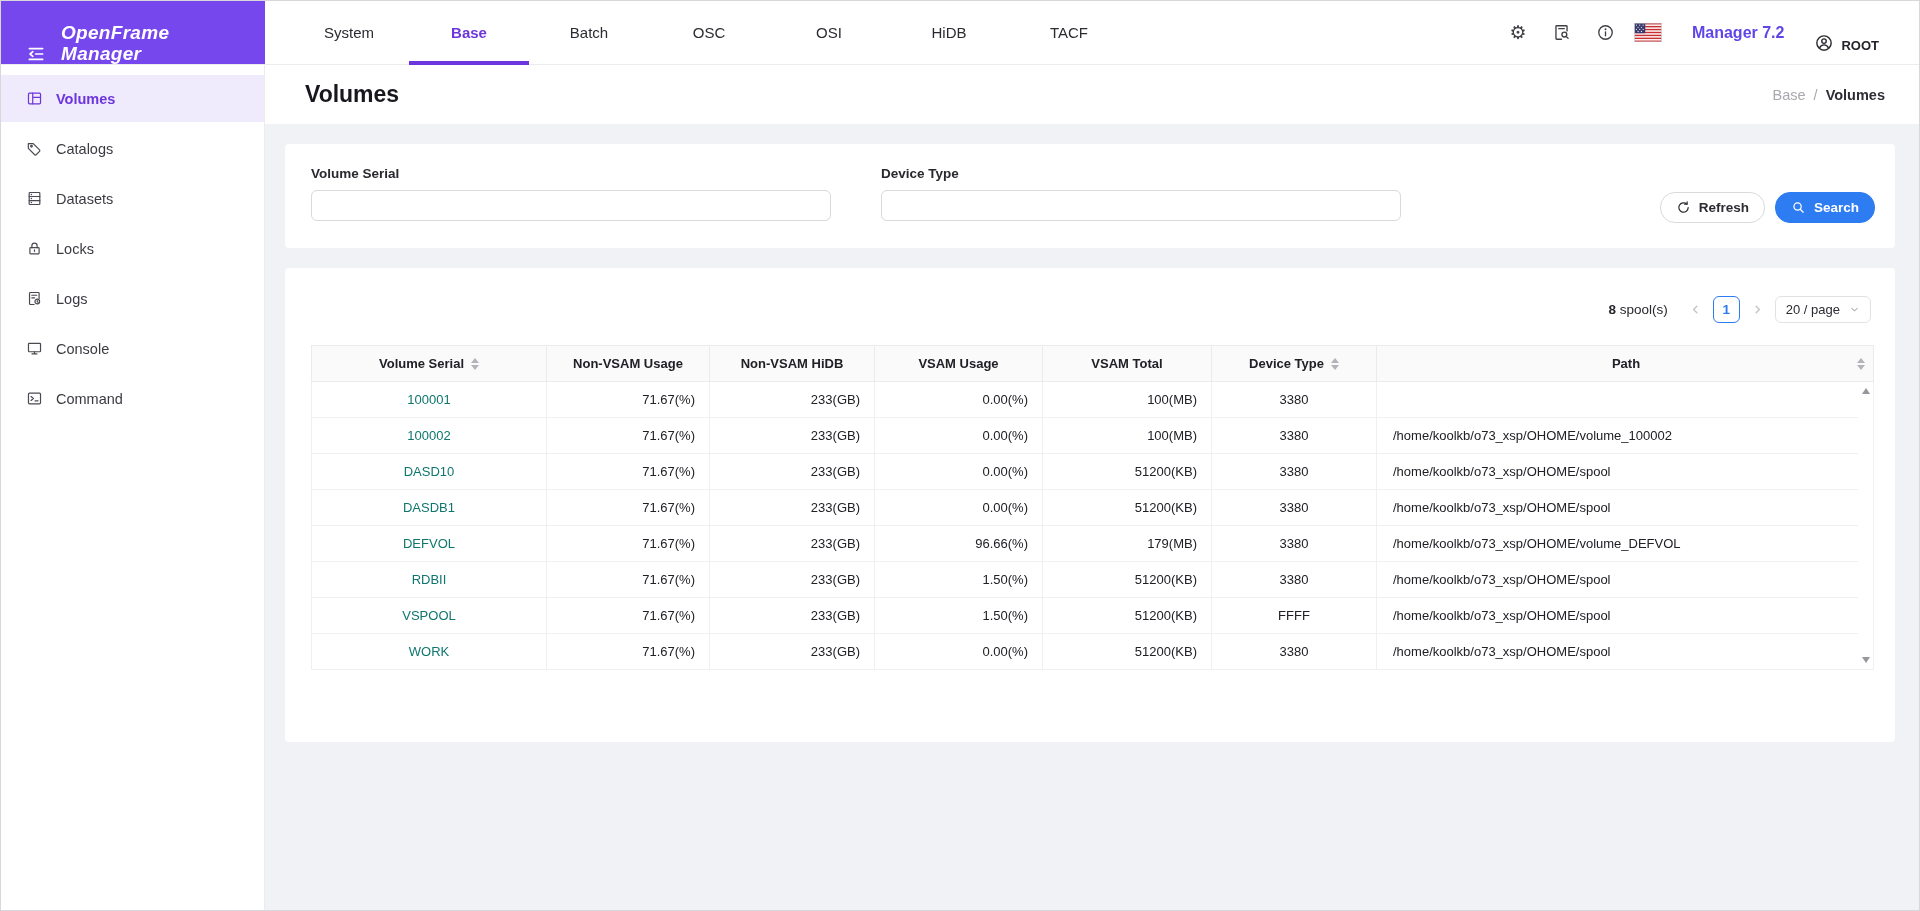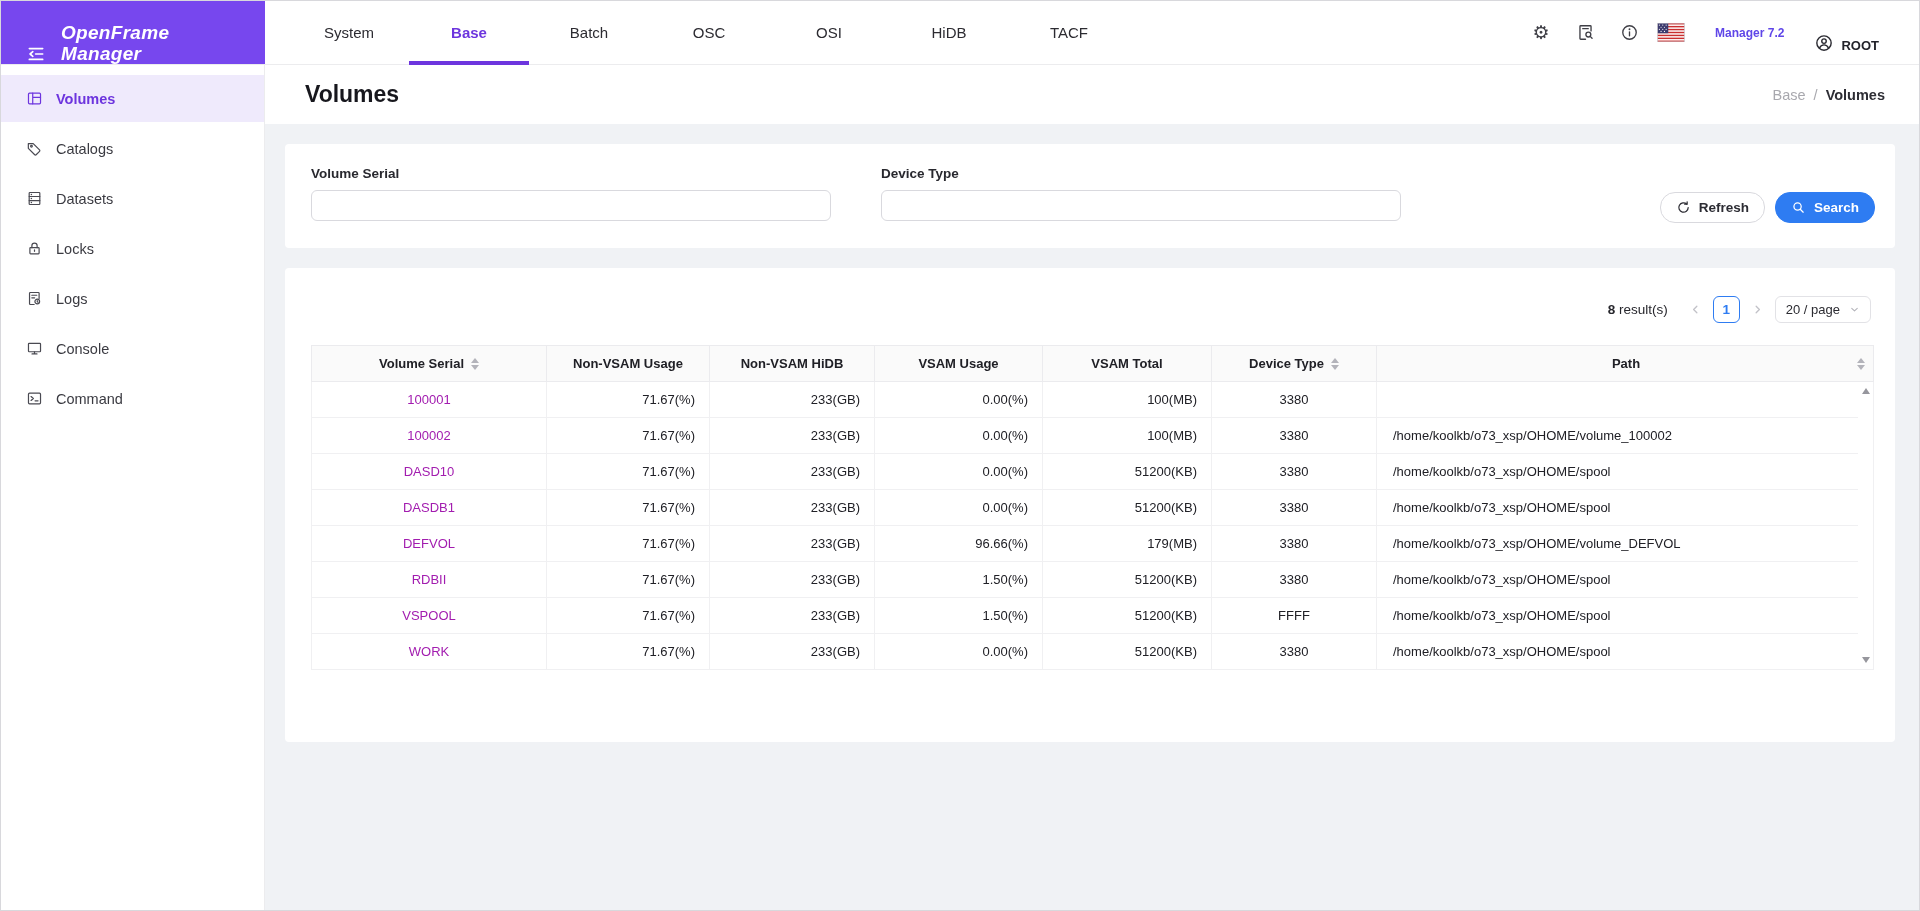--- a/index.html
+++ b/index.html
@@ -15,21 +15,21 @@
   .brand-text{font-style:italic;font-weight:bold;font-size:19px;line-height:21px;letter-spacing:.3px;}
   .tabs{display:flex;margin-left:24px;flex:none;}
   .tab{width:120px;display:flex;align-items:center;justify-content:center;font-size:15px;
        color:#2c2b31;position:relative;cursor:pointer;}
   .tab.active{color:#6d35de;font-weight:bold;}
   .tab.active::after{content:"";position:absolute;left:0;right:0;bottom:-1px;height:4px;background:#6d35de;}
   .header-right{margin-left:auto;display:flex;align-items:center;padding-right:40px;}
   .hicon{width:44px;display:flex;justify-content:center;align-items:center;color:#3f3f46;cursor:pointer;}
   .gear-glyph{font-size:19px;line-height:1;color:#3f3f46;}
   .flag-wrap{margin-left:6px;cursor:pointer;display:flex;}
-  .version{margin:0 30px;font-size:12px;font-weight:bold;color:#5f46e8;white-space:nowrap;}
+  .version{margin:0 30px;font-size:16px;font-weight:bold;color:#5f46e8;white-space:nowrap;}
   .user-chip{display:flex;align-items:flex-end;gap:7px;font-size:13px;font-weight:bold;color:#23232a;cursor:pointer;margin-top:20px;}
   
   .sidebar{position:absolute;top:64px;left:0;width:264px;bottom:0;background:#fff;
            border-right:1px solid #ececee;padding-top:10px;box-sizing:border-box;z-index:5;}
   .side-item{height:47px;margin-bottom:3px;display:flex;align-items:center;gap:13px;
              padding-left:25px;font-size:14.5px;color:#3a3a41;cursor:pointer;}
   .side-item .icn{display:flex;color:#4a4a52;}
   .side-item.active{background:#efeafc;color:#6d35de;font-weight:bold;}
   .side-item.active .icn{color:#6d35de;}
   
@@ -74,21 +74,21 @@
   .car-up{width:0;height:0;border-left:4px solid transparent;border-right:4px solid transparent;border-bottom:5px solid #b3b3ba;}
   .car-dn{width:0;height:0;border-left:4px solid transparent;border-right:4px solid transparent;border-top:5px solid #b3b3ba;}
   .tbody{display:flex;}
   .rows{width:1547px;}
   .row{display:flex;height:36px;border-bottom:1px solid #f0f0f2;border-left:1px solid #f0f0f2;box-sizing:border-box;background:#fff;}
   .td{border-right:1px solid #f0f0f2;display:flex;align-items:center;font-size:13px;color:#202026;
       box-sizing:border-box;padding:0 14px;flex:none;overflow:hidden;white-space:nowrap;}
   .td.al-r{justify-content:flex-end;}
   .td.al-c{justify-content:center;}
   .td.al-l{justify-content:flex-start;padding-left:16px;}
-  .cell-link{color:#a21caf;cursor:pointer;}
+  .cell-link{color:#0f766e;cursor:pointer;}
   .vscrollbar{width:16px;flex:none;border-right:1px solid #f0f0f2;border-bottom:1px solid #f0f0f2;
               box-sizing:border-box;display:flex;flex-direction:column;justify-content:space-between;
               align-items:center;padding:6px 0;background:#fff;}
   .tri-up{width:0;height:0;border-left:4px solid transparent;border-right:4px solid transparent;border-bottom:6px solid #96969d;cursor:pointer;}
   .tri-dn{width:0;height:0;border-left:4px solid transparent;border-right:4px solid transparent;border-top:6px solid #96969d;cursor:pointer;}
 </style>
 </head>
 <body>
 
 <div class="app">
@@ -278,21 +278,21 @@
               <circle cx="10.5" cy="10.5" r="5.8"></circle>
                 <path d="M14.8 14.8l4.7 4.7"></path>
             </svg>
             <span>Search</span>
           </button>
         </div>
       </section>
 
       <section class="card results-card">
         <div class="results-bar">
-          <span class="count"><b>8</b><span> result(s)</span></span>
+          <span class="count"><b>8</b><span> spool(s)</span></span>
           <span class="pg-arrow">
             <svg width="13" height="13" viewBox="0 0 24 24" fill="none" stroke="currentColor" stroke-width="2.4" stroke-linecap="round" stroke-linejoin="round">
                 <path d="M14.5 6l-6 6 6 6"></path>
               </svg>
           </span>
           <span class="pg-num">1</span>
           <span class="pg-arrow">
             <svg width="13" height="13" viewBox="0 0 24 24" fill="none" stroke="currentColor" stroke-width="2.4" stroke-linecap="round" stroke-linejoin="round">
                 <path d="M9.5 6l6 6-6 6"></path>
               </svg>

